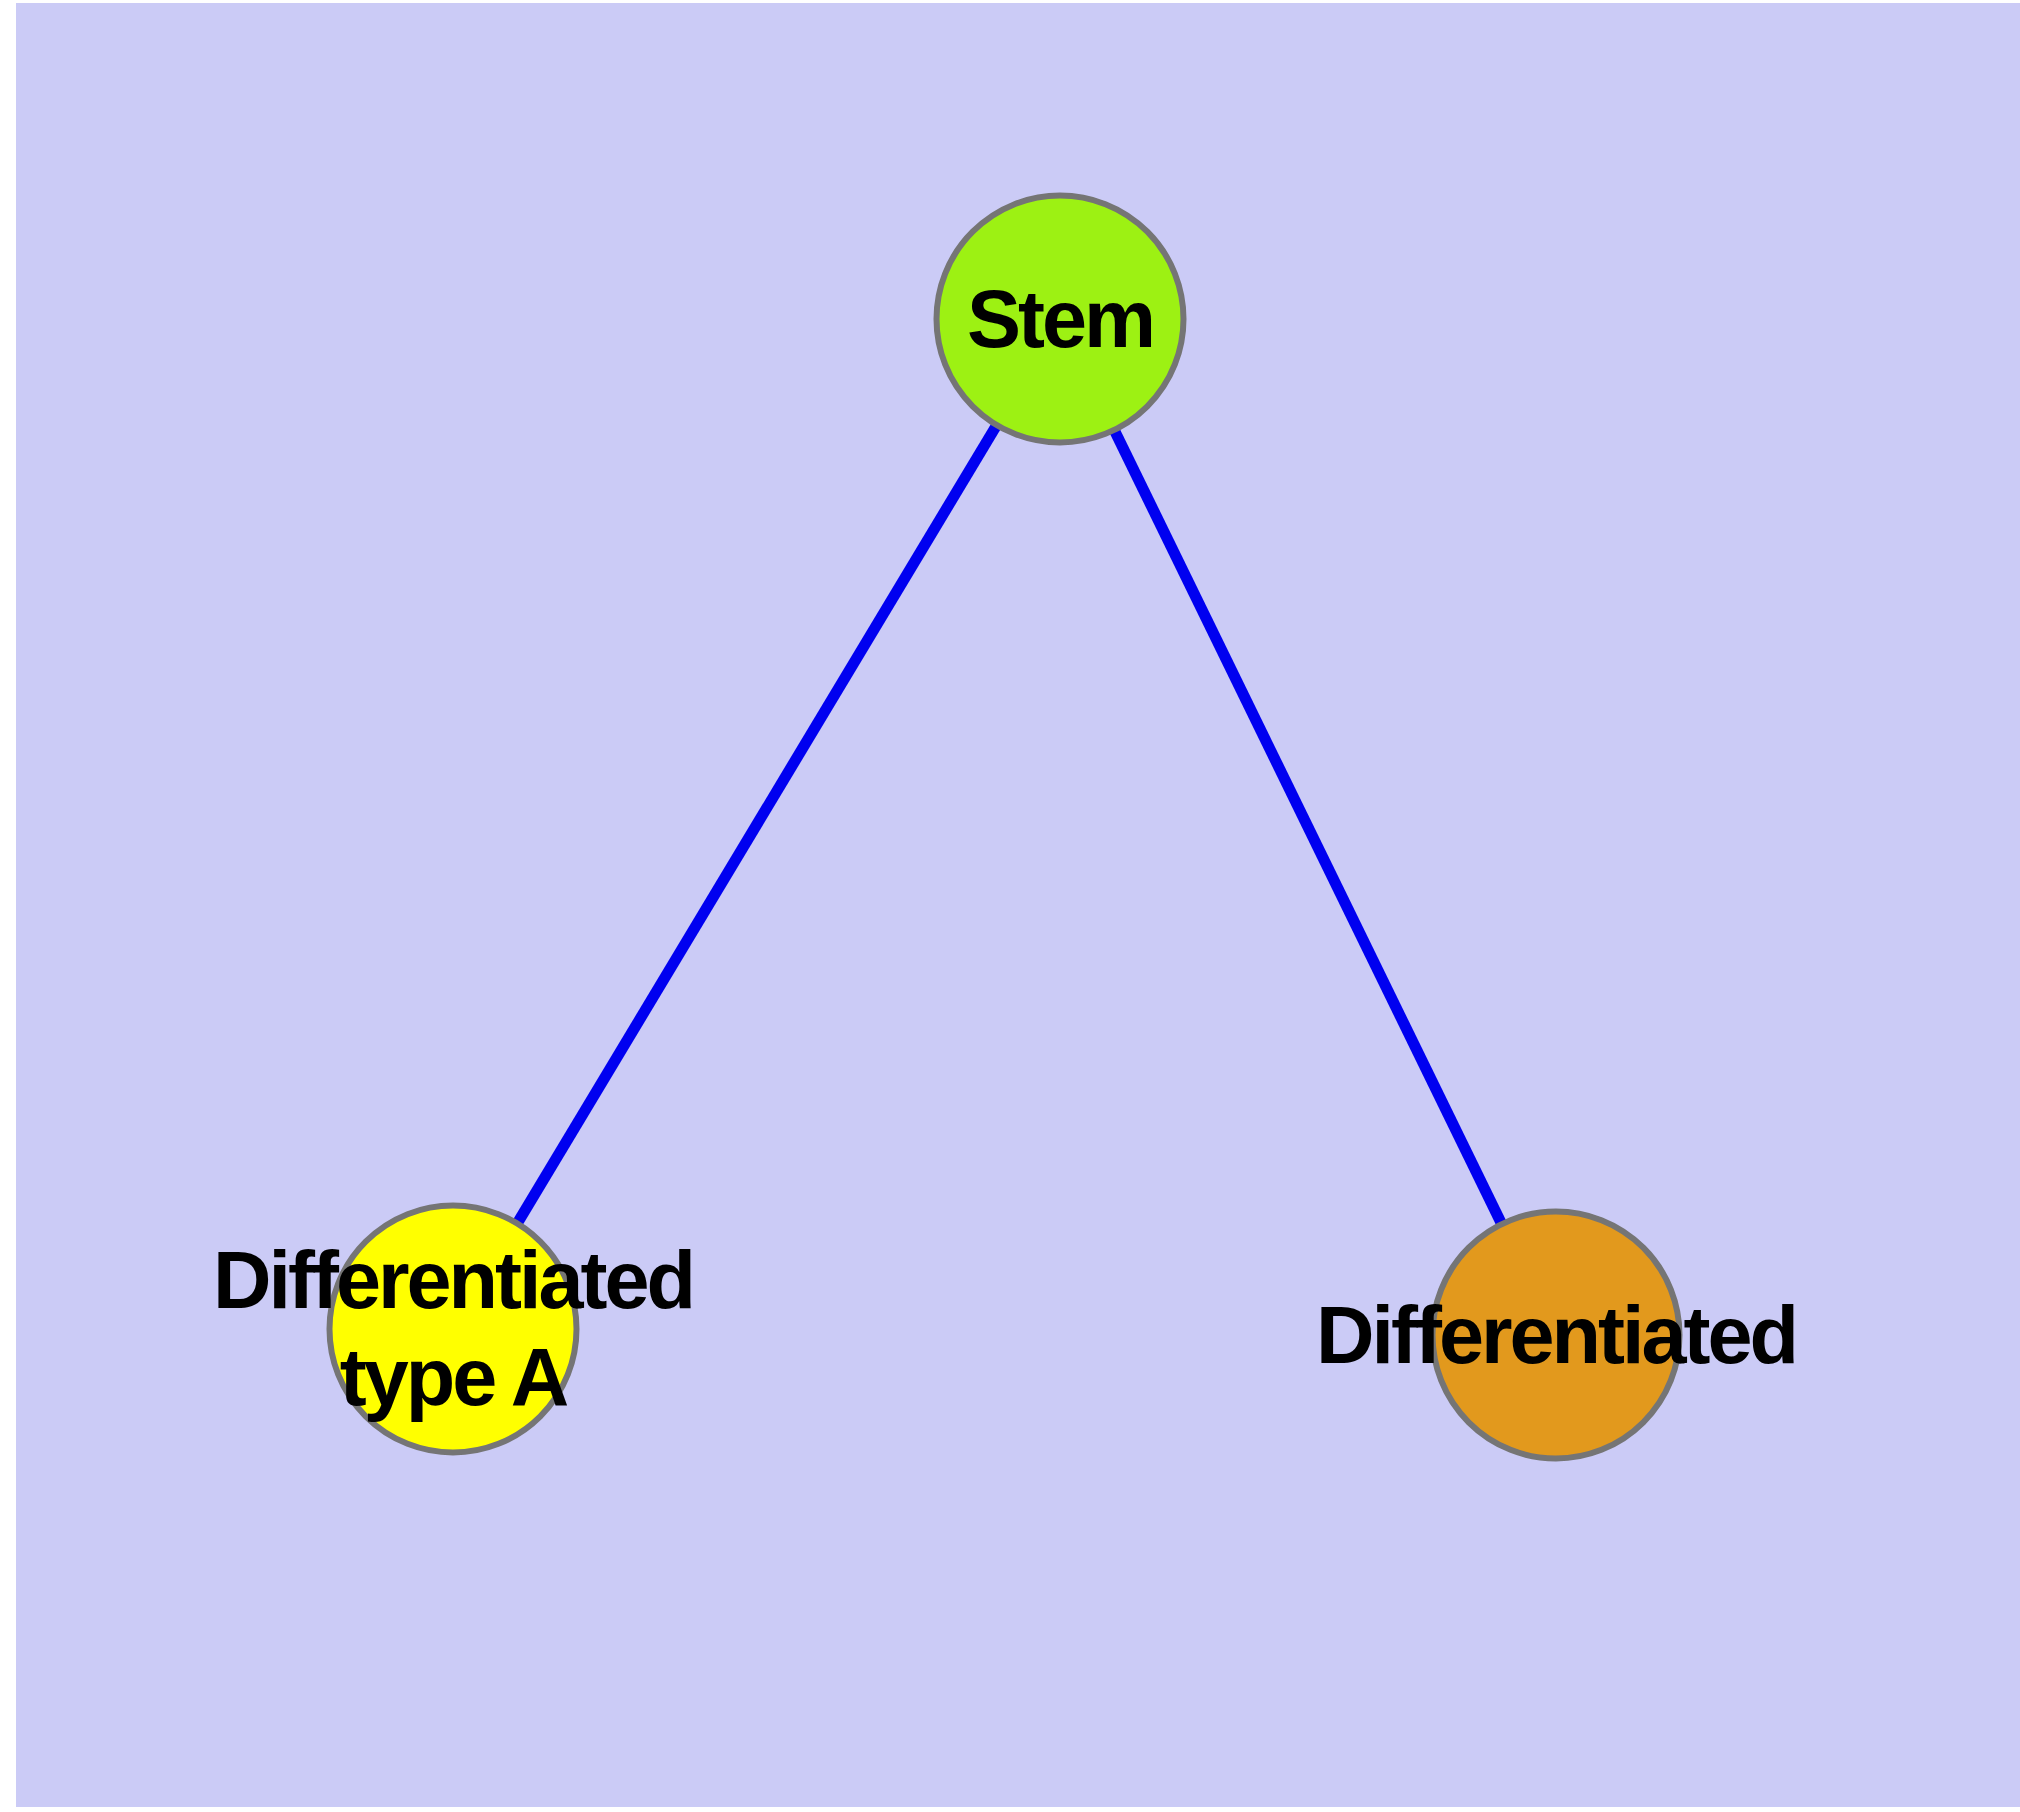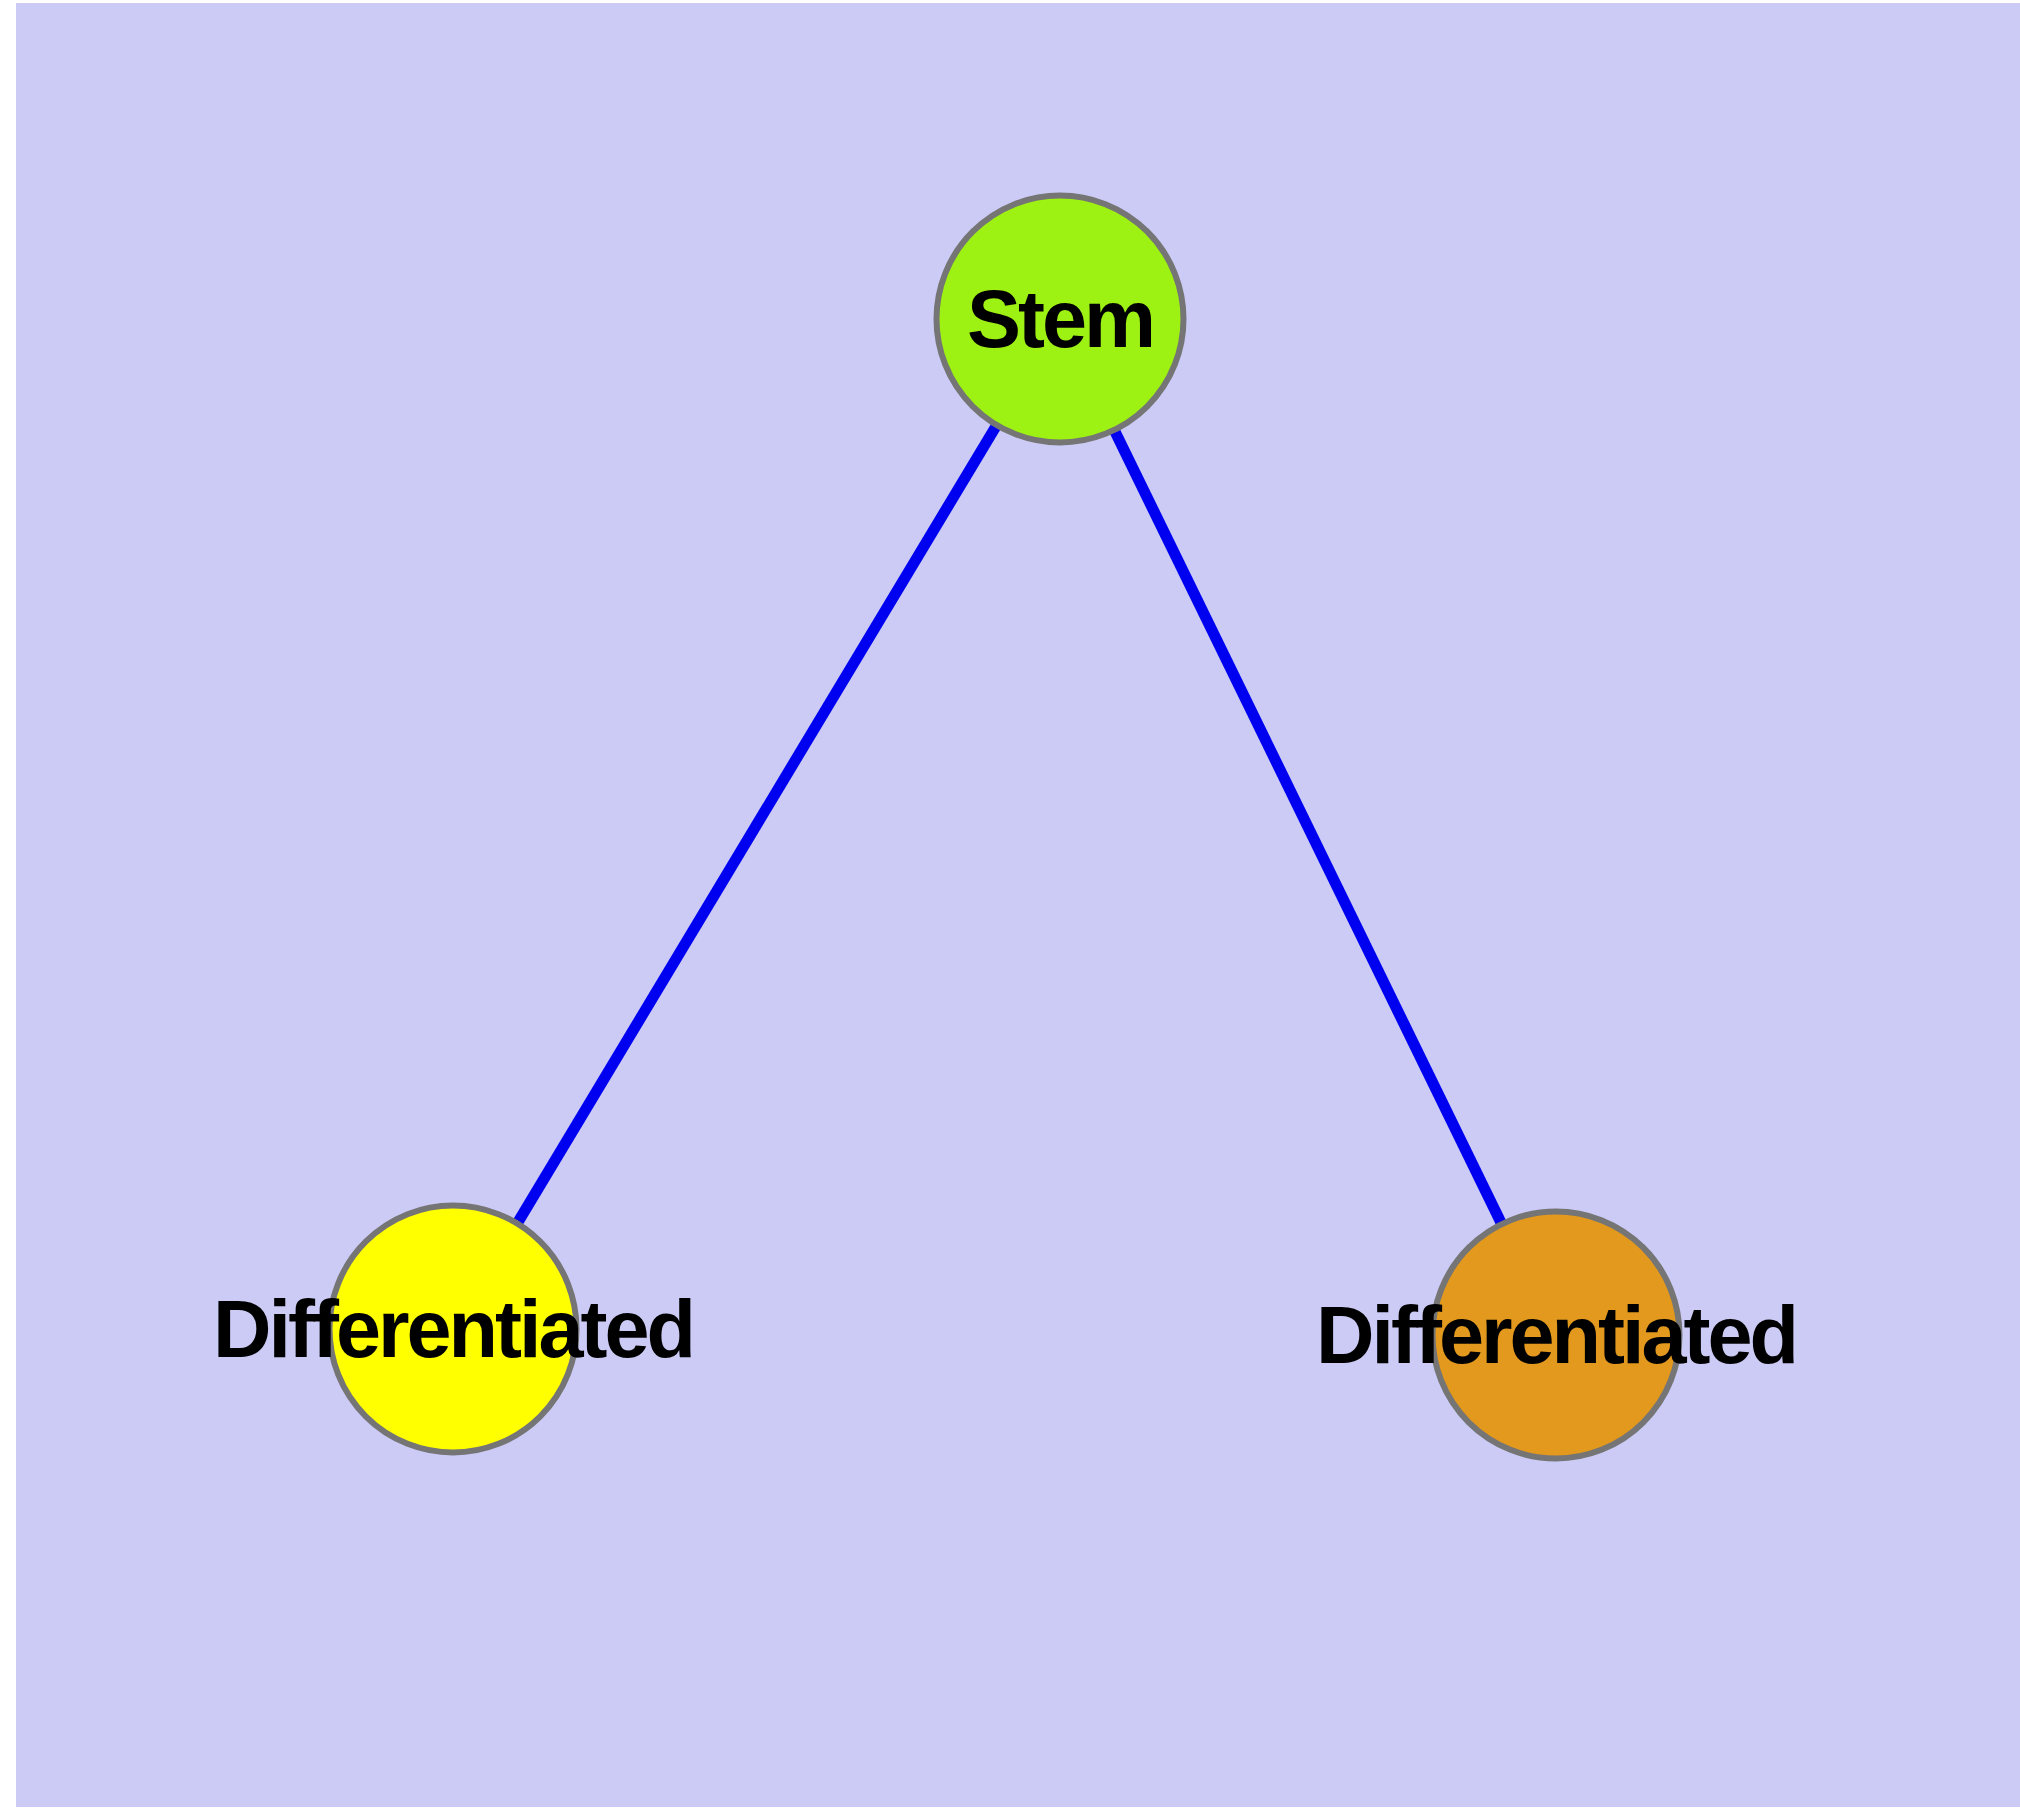--- a/index.html
+++ b/index.html
@@ -65,20 +65,21 @@
     <div class="node" style="left: 1044px; top: 316px; width: 253px; height: 253px; background: rgb(157, 241, 19); border: 6px solid rgb(117, 117, 117);"></div>
     <div class="node" style="left: 437px; top: 1326px; width: 253px; height: 253px; background: rgb(255, 255, 0); border: 6px solid rgb(117, 117, 117);"></div>
     <div class="node" style="left: 1540px; top: 1332px; width: 253px; height: 253px; background: rgb(226, 153, 29); border: 6px solid rgb(117, 117, 117);"></div>
 
     <div class="label" style="left: 1044px; top: 316px; color: rgb(0, 0, 0);">
       <div class="line">Stem</div>
     </div>
 
     <div class="label" style="left: 437px; top: 1326px; color: rgb(0, 0, 0);">
       <div class="line">Differentiated</div>
+      <div class="line">type A</div>
     </div>
 
     <div class="label" style="left: 1540px; top: 1332px; color: rgb(0, 0, 0);">
       <div class="line">Differentiated</div>
     </div>
 
   </div>
 </div>
 
 

